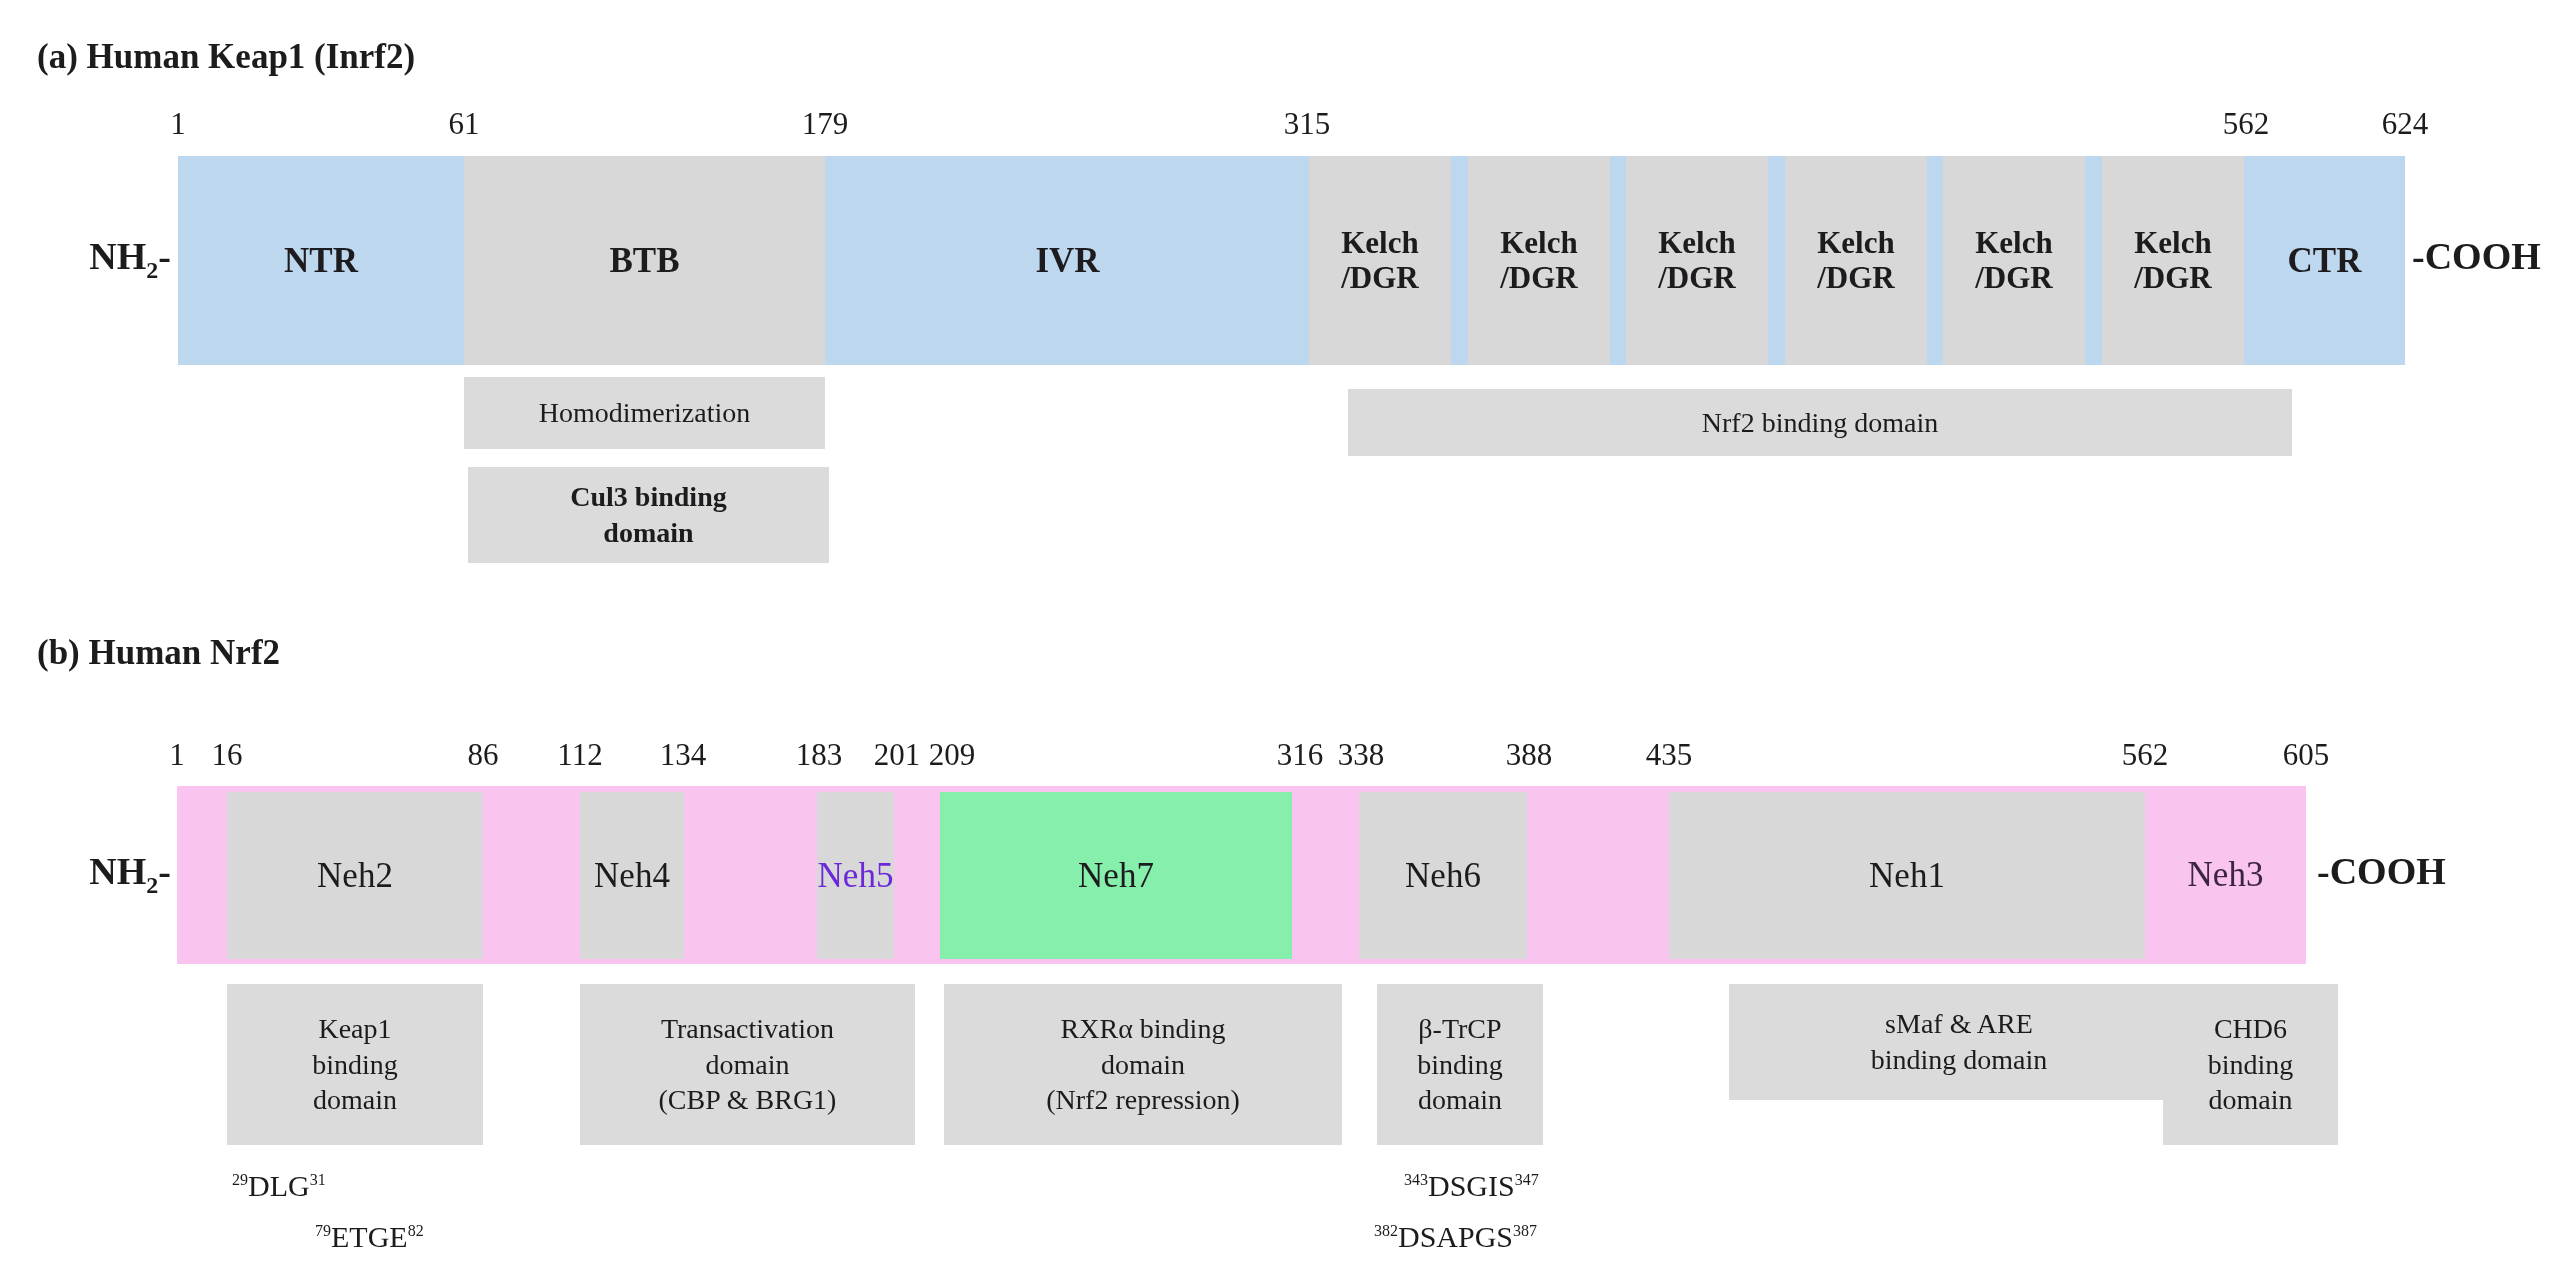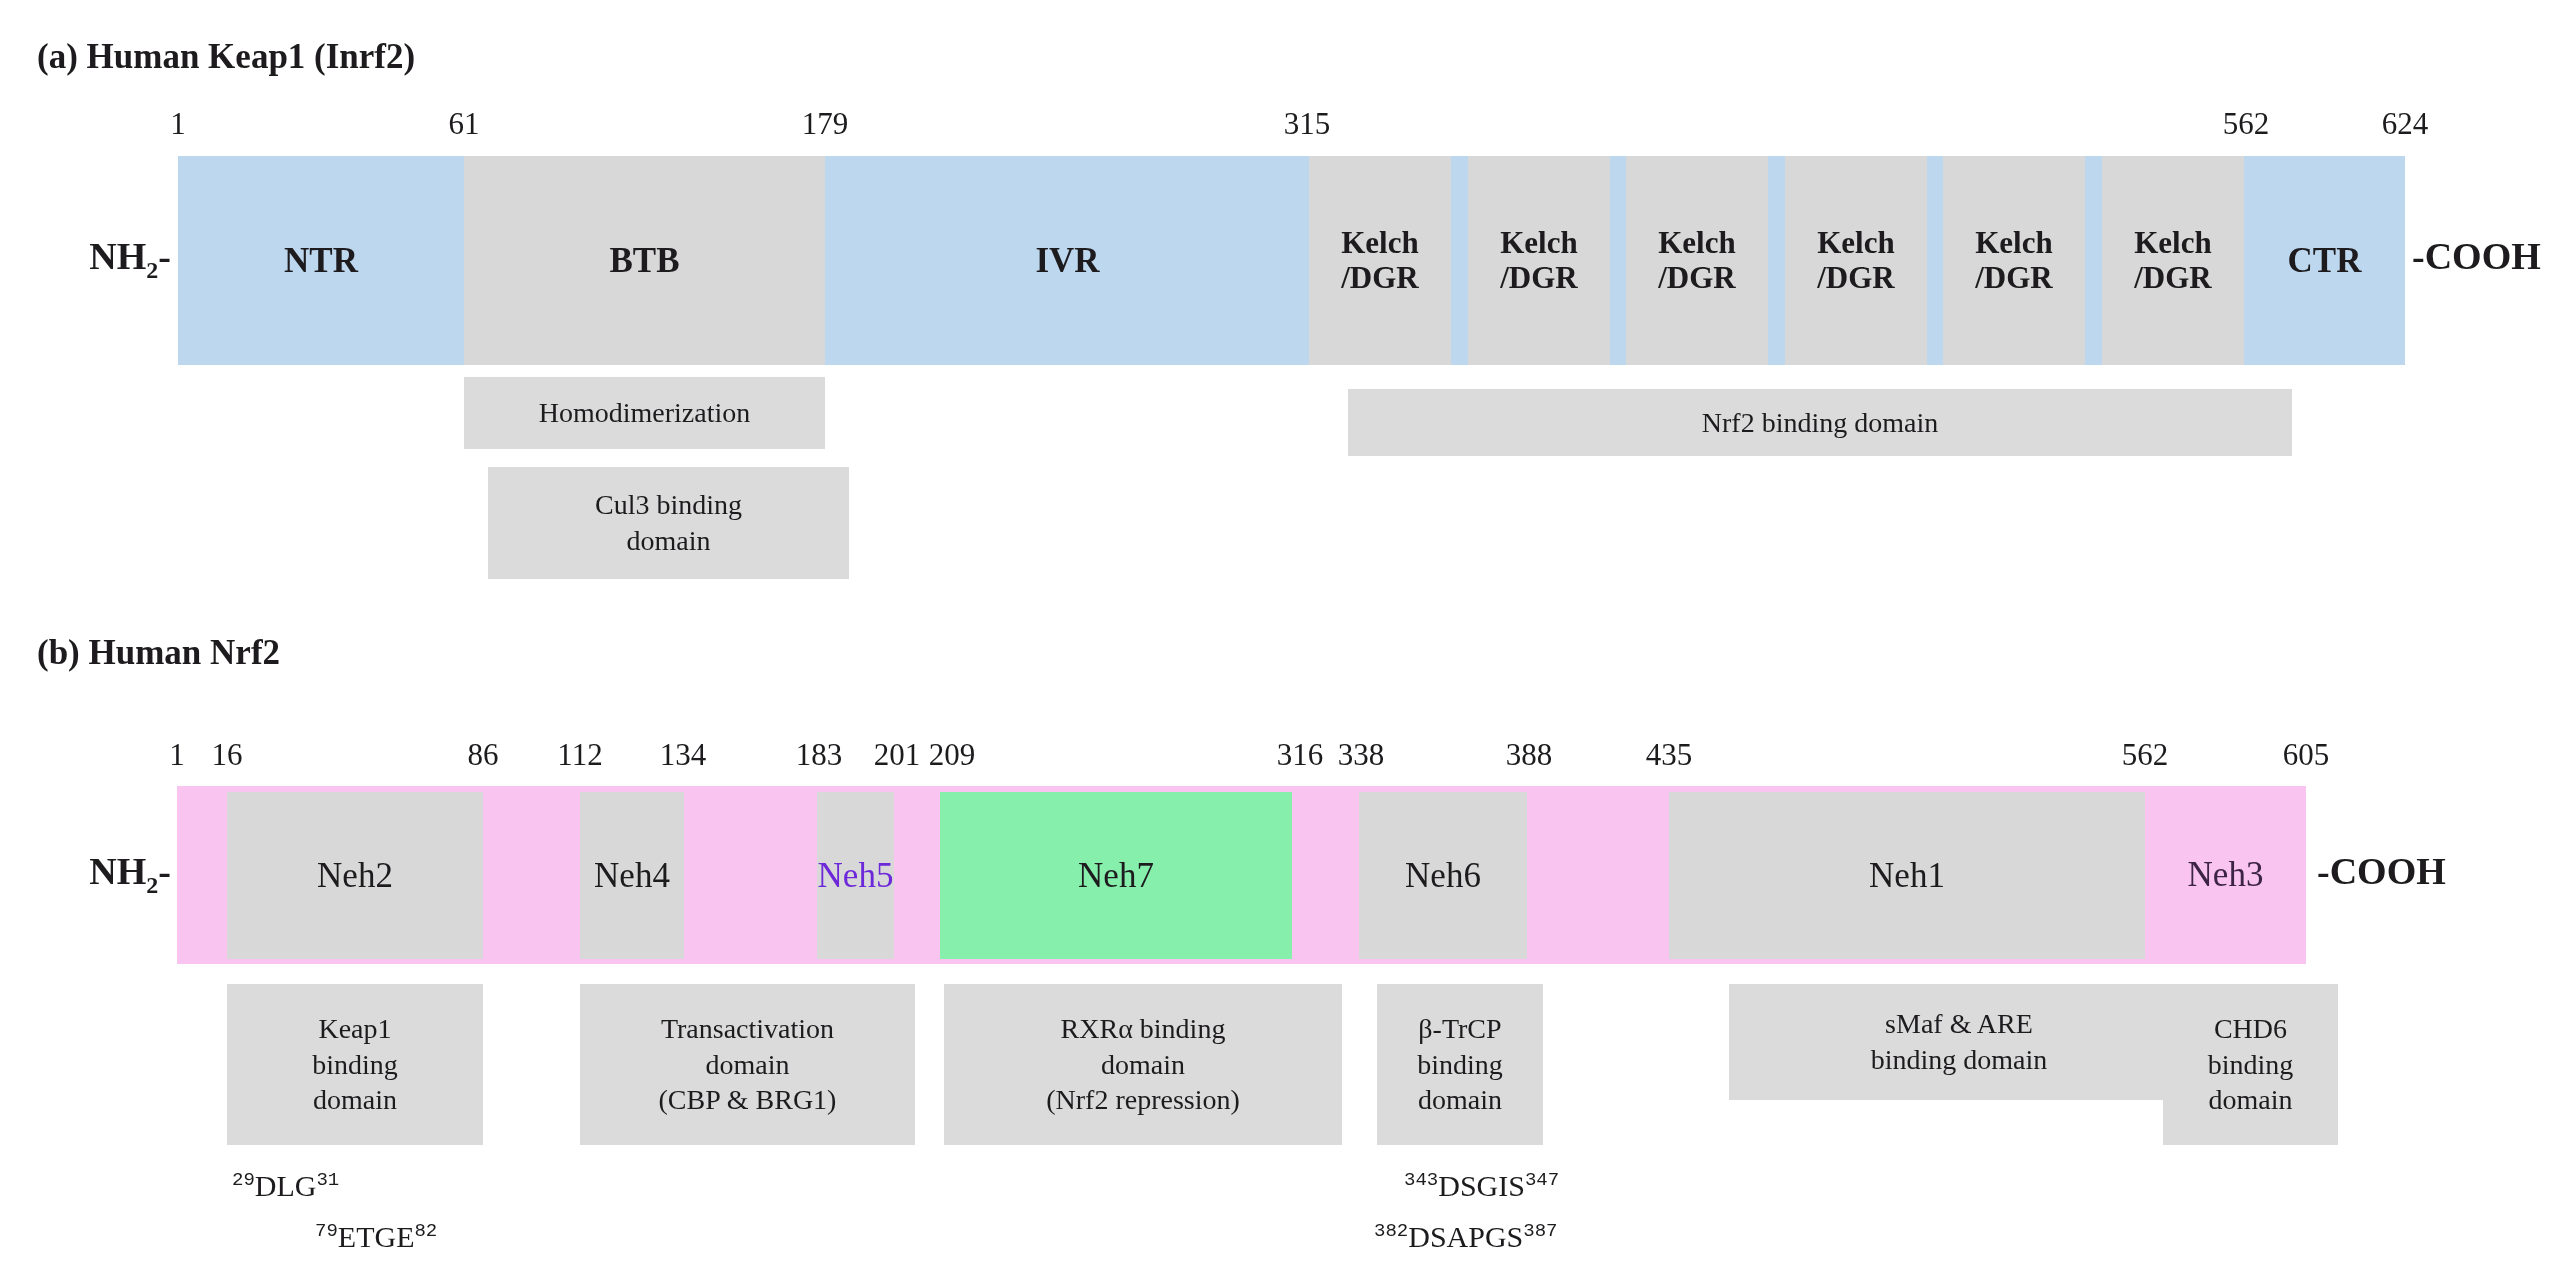--- a/index.html
+++ b/index.html
@@ -12,21 +12,21 @@
   .tick{position:absolute;font-size:31px;white-space:nowrap;transform:translateX(-50%);text-align:center;}
   .bar{position:absolute;}
   .seg{position:absolute;display:flex;align-items:center;justify-content:center;text-align:center;}
   .seg .lbl{font-size:35px;white-space:nowrap;line-height:1.12;}
   .seg .lbl.bold{font-weight:bold;}
   .terminus{position:absolute;font-weight:bold;font-size:38px;white-space:nowrap;}
   .terminus sub{font-size:24px;}
   .annbox{position:absolute;display:flex;align-items:center;justify-content:center;text-align:center;}
   .annbox .txt{font-size:28px;line-height:1.28;}
   .motif{position:absolute;font-size:30px;white-space:nowrap;}
-  .motif sup{font-size:19px;font-family:Liberation Mono, monospace;}
+  .motif sup{font-size:16px;}
 </style>
 </head>
 <body>
 
 <div id="figure">
   <div class="title" id="title-a" style="left: 37px; top: 37px;">(a) Human Keap1 (Inrf2)</div>
   <div class="title" id="title-b" style="left: 37px; top: 633px;">(b) Human Nrf2</div>
   <div id="panel-a">
       <div class="tick" style="left: 178px; top: 106px;">1</div>
       <div class="tick" style="left: 464px; top: 106px;">61</div>
@@ -63,21 +63,21 @@
         <div class="lbl bold" style="font-size: 31px;">Kelch<br>/DGR</div>
       </div>
       <div class="seg" style="left: 2244px; top: 156px; width: 161px; height: 209px; background: transparent;">
         <div class="lbl bold">CTR</div>
       </div>
       <div class="terminus" style="right: 2405px; top: 234px;">NH<sub>2</sub>-</div>
       <div class="terminus" style="left: 2412px; top: 234px;">-COOH</div>
       <div class="annbox" style="left: 464px; top: 377px; width: 361px; height: 72px; background: rgb(219, 219, 219);">
         <div class="txt">Homodimerization</div>
       </div>
-      <div class="annbox" style="left: 488px; top: 467px; width: 361px; height: 112px; background: rgb(219, 219, 219);">
+      <div class="annbox" style="left: 468px; top: 467px; width: 361px; height: 96px; background: rgb(219, 219, 219); font-weight: bold;">
         <div class="txt">Cul3 binding<br>domain</div>
       </div>
       <div class="annbox" style="left: 1300px; top: 389px; width: 944px; height: 67px; background: rgb(219, 219, 219); margin-left: 48px;">
         <div class="txt">Nrf2 binding domain</div>
       </div>
     </div>
   <div id="panel-b">
       <div class="tick" style="left: 177px; top: 737px;">1</div>
       <div class="tick" style="left: 227px; top: 737px;">16</div>
       <div class="tick" style="left: 483px; top: 737px;">86</div>

